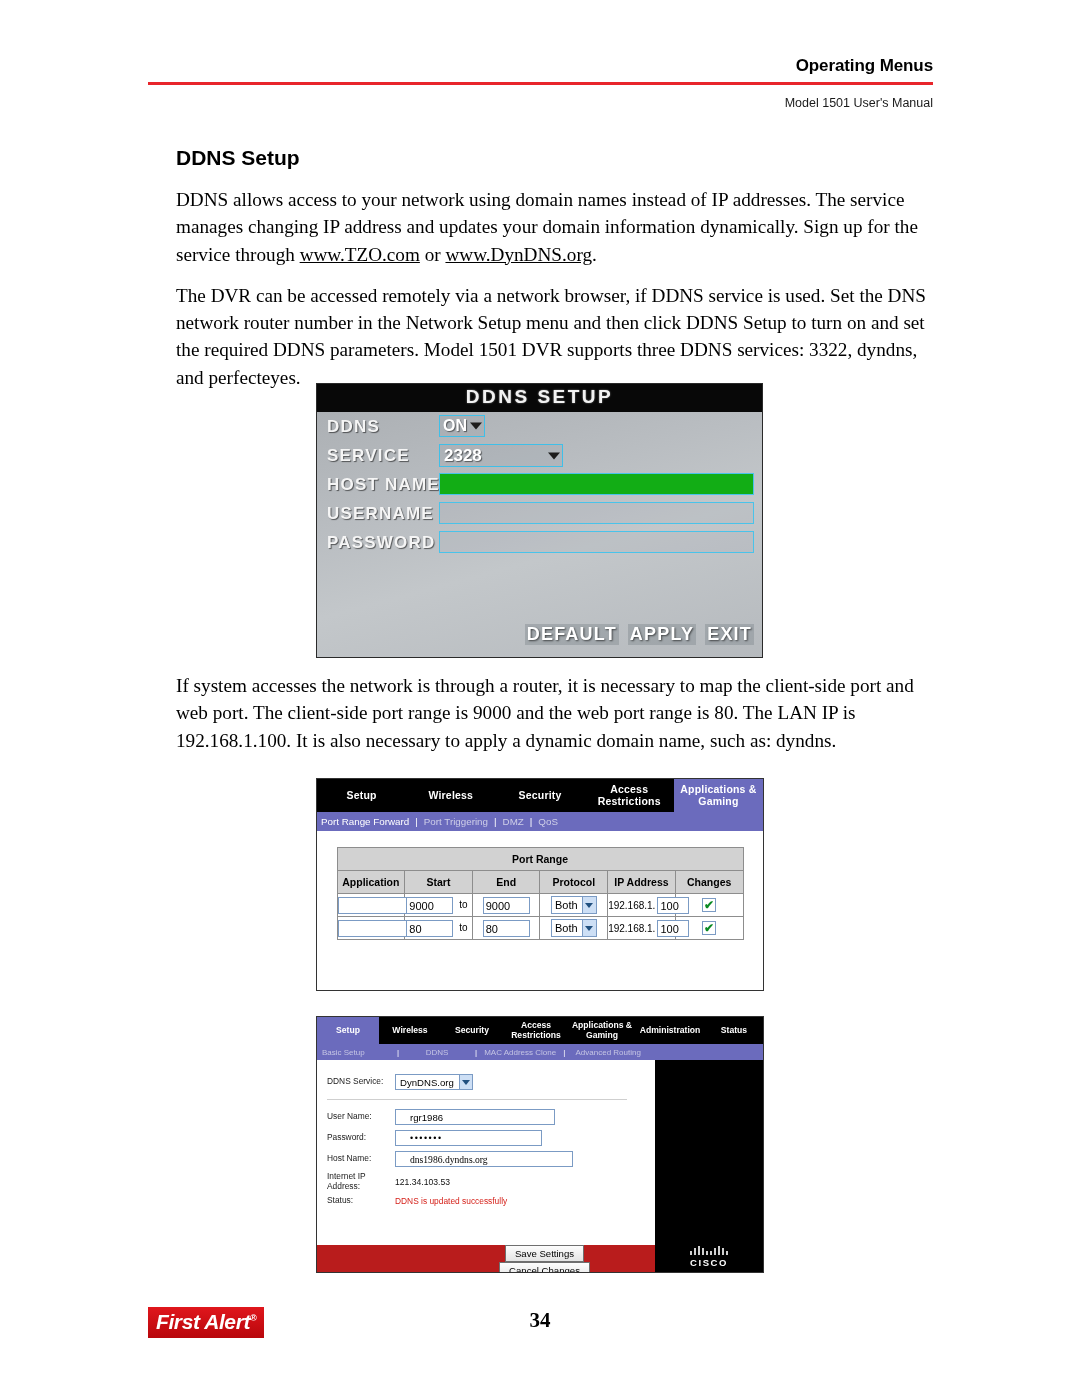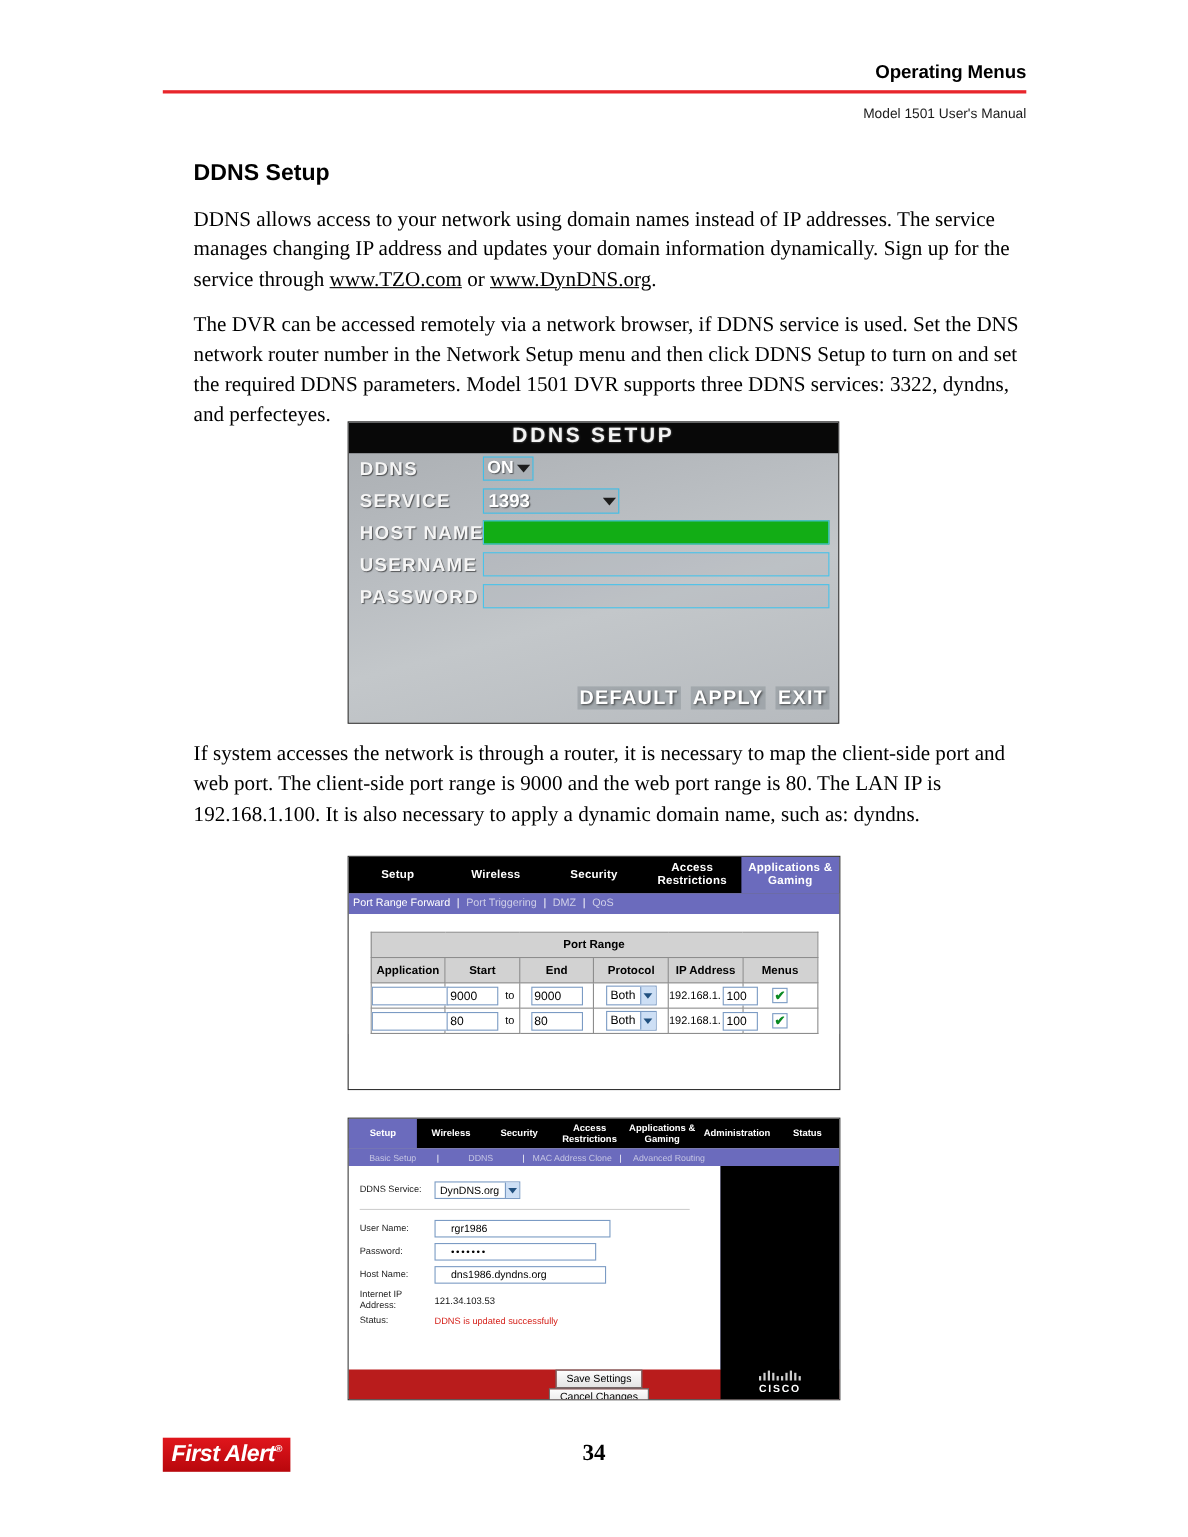--- a/index.html
+++ b/index.html
@@ -383,21 +383,21 @@
     height: 16px;
     font-size: 9.6px;
     line-height: 15px;
     padding: 0 14px;
     color: #000;
     white-space: nowrap;
     overflow: hidden;
   }
   .ftext.w-user { width: 160px; }
   .ftext.w-pass { width: 147px; letter-spacing: 1.5px; font-size: 9px; }
-  .ftext.w-host { width: 156px; }
+  .ftext.w-host { width: 178px; font-family: Liberation Serif, serif; }
   .fstatic { font-size: 8.6px; color: #111; text-align: right; }
   .fstatus { font-size: 8.4px; color: #d5211a; }
   .r2-help {
     width: 108px;
     background: #6b6bbd;
     color: #ffffff;
     font-size: 7.6px;
     line-height: 10.2px;
     padding: 18px 7px 0 7px;
     margin-left: auto;
@@ -498,21 +498,21 @@
       <span class="dvr-label">DDNS</span>
       <span class="dvr-combo-sm">
         <span class="val">ON</span>
         <span class="dvr-arrow"></span>
       </span>
     </div>
 
     <div class="dvr-row">
       <span class="dvr-label">SERVICE</span>
       <span class="dvr-combo-lg">
-        <span class="val">1393</span>
+        <span class="val">2328</span>
         <span class="dvr-arrow"></span>
       </span>
     </div>
 
     <div class="dvr-row">
       <span class="dvr-label">HOST NAME</span>
       <span class="dvr-field green"></span>
     </div>
 
     <div class="dvr-row">
@@ -562,21 +562,21 @@
       <tbody>
           <tr>
         <th colspan="6">Port Range</th>
       </tr>
       <tr>
         <th style="width:80px">Application</th>
         <th style="width:70px">Start</th>
         <th style="width:62px">End</th>
         <th style="width:68px">Protocol</th>
         <th style="width:87px">IP Address</th>
-        <th style="width:40px">Menus</th>
+        <th style="width:40px">Changes</th>
       </tr>
       <tr>
         <td class="cell">
           <span class="inp app"></span>
         </td>
         <td class="cell">
           <span class="inp port">9000</span>
           <span class="to-lab">to</span>
         </td>
         <td class="cell">
@@ -636,21 +636,21 @@
     <div class="r2-tab active" style="width:62px">Setup</div>
     <div class="r2-tab" style="width:62px">Wireless</div>
     <div class="r2-tab" style="width:62px">Security</div>
     <div class="r2-tab" style="width:66px">Access Restrictions</div>
     <div class="r2-tab" style="width:66px">Applications &amp; Gaming</div>
     <div class="r2-tab" style="width:70px">Administration</div>
     <div class="r2-tab" style="width:58px">Status</div>
   </div>
 
   <div class="r2-subnav">
-    <span class="s-item" style="width:80px;text-align:center">Basic Setup</span>
+    <span class="s-item" style="width:80px;">Basic Setup</span>
     <span class="s-sep">|</span>
     <span class="s-item" style="width:76px;text-align:center">DDNS</span>
     <span class="s-sep">|</span>
     <span class="s-item" style="width:86px;text-align:center">MAC Address Clone</span>
     <span class="s-sep">|</span>
     <span class="s-item" style="width:86px;text-align:center">Advanced Routing</span>
   </div>
 
   <div class="r2-main">
     <div class="r2-form">

